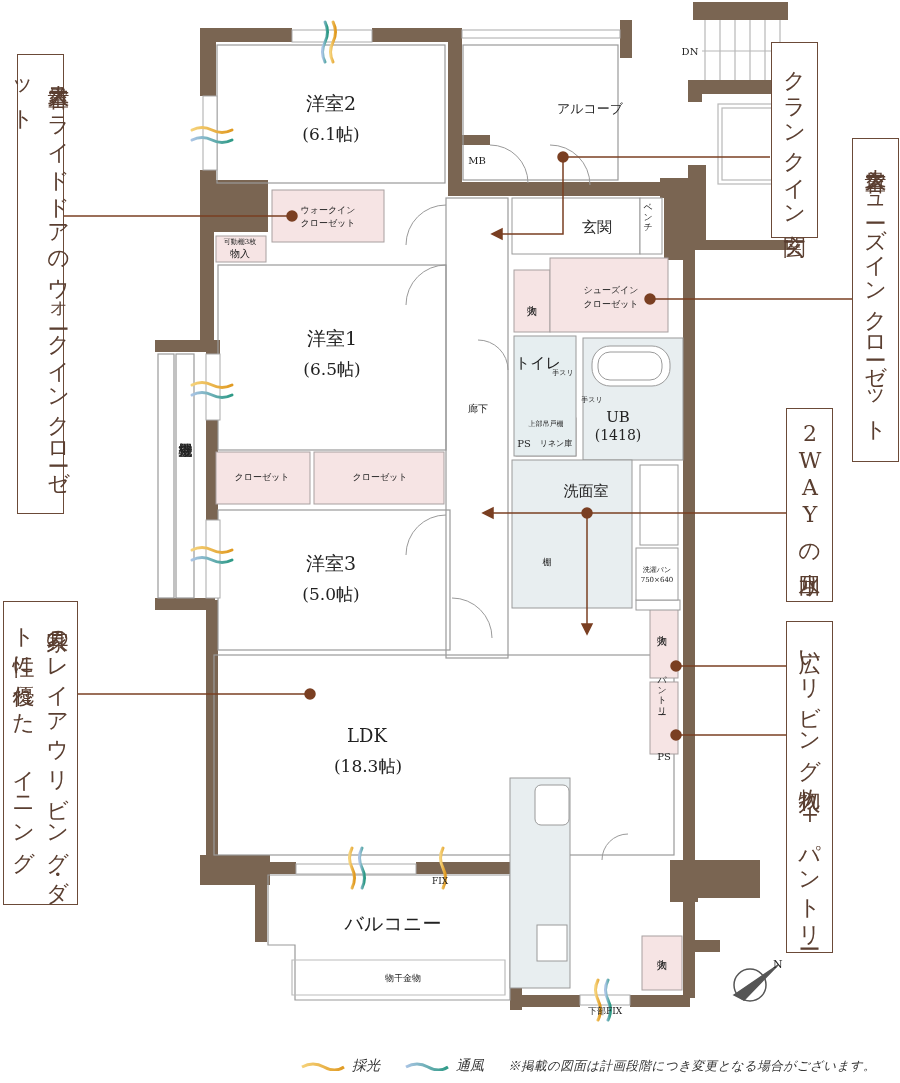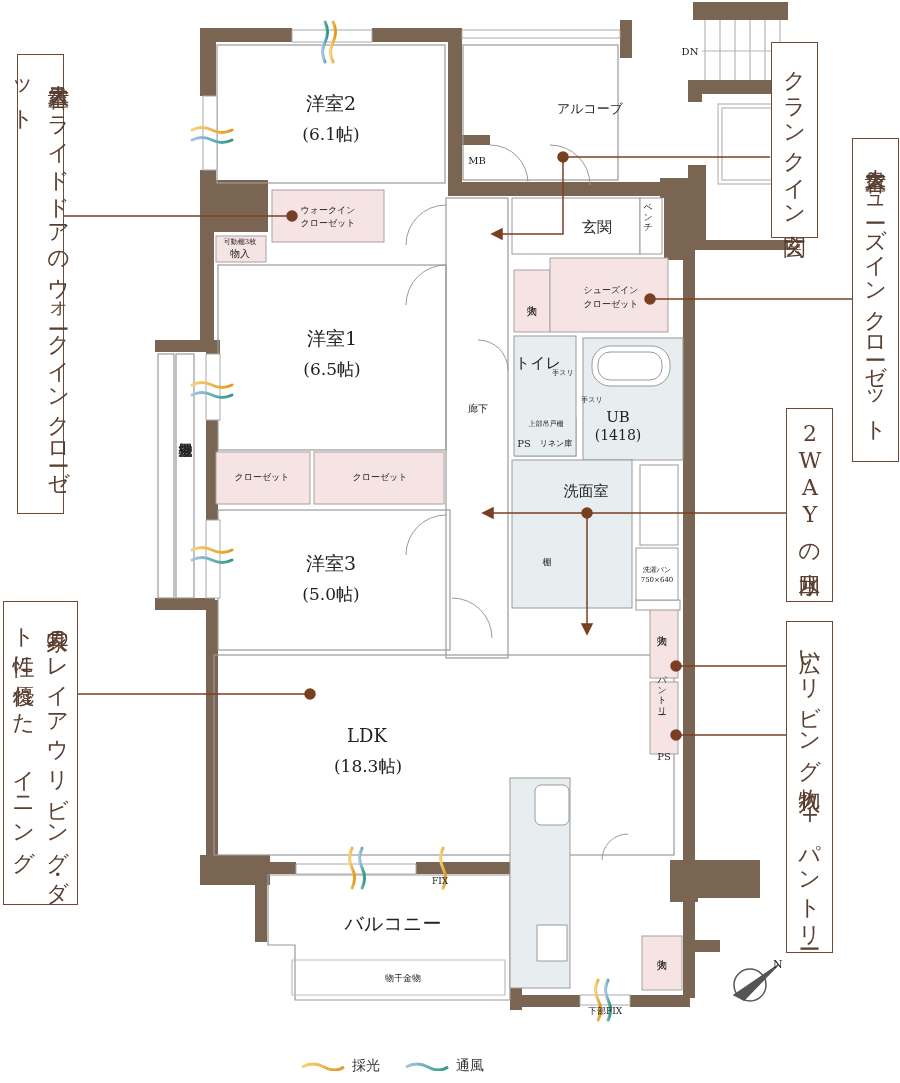--- a/index.html
+++ b/index.html
@@ -7,21 +7,21 @@
          font-family:"DejaVu Serif", "Liberation Serif", serif; color:#2a2a2a; }
   .callout { position:absolute; border:1.5px solid #6b4a38; background:#fff;
              writing-mode:vertical-rl; text-orientation:upright;
              color:#5a3e30; font-size:22px; letter-spacing:2px;
              display:flex; align-items:center; justify-content:flex-start;
              padding:12px 0; box-sizing:border-box; line-height:36px; }
   .callout.two-col { line-height:34px; }
   svg { position:absolute; left:0; top:0; }
   .room-label { font-family:"DejaVu Serif", "Liberation Serif", serif; fill:#222; }
   .legend { position:absolute; left:300px; top:1057px; font-size:13px; color:#333;
-            display:flex; align-items:center; gap:8px; white-space:nowrap; }
+            display:flex; align-items:center; gap:8px; white-space:nowrap;font-style:italic; }
   .legend .wave { display:inline-block; width:46px; height:10px; }
   .legend .item { display:flex; align-items:center; gap:6px; margin-right:16px; font-size:14px; }
   .legend .note { font-size:12.5px; letter-spacing:0.5px; }
 </style>
 </head>
 <body>
 
 <svg width="900" height="1083" viewBox="0 0 900 1083">
   <defs>
     <linearGradient id="gLight" x1="0" x2="1">
@@ -298,13 +298,14 @@
       <path d="M2 6 q11 -6 22 0 q11 6 20 0" stroke="url(#gLight)" stroke-width="3" fill="none"></path>
     </svg>
     <span>採光</span>
   </div>
   <div class="item">
     <svg class="wave" width="46" height="10" style="position:static">
       <path d="M2 6 q11 -6 22 0 q11 6 20 0" stroke="url(#gWind)" stroke-width="3" fill="none"></path>
     </svg>
     <span>通風</span>
   </div>
+  <span class="note">※掲載の図面は計画段階につき変更となる場合がございます。</span>
 </div>
 
 </body></html>

